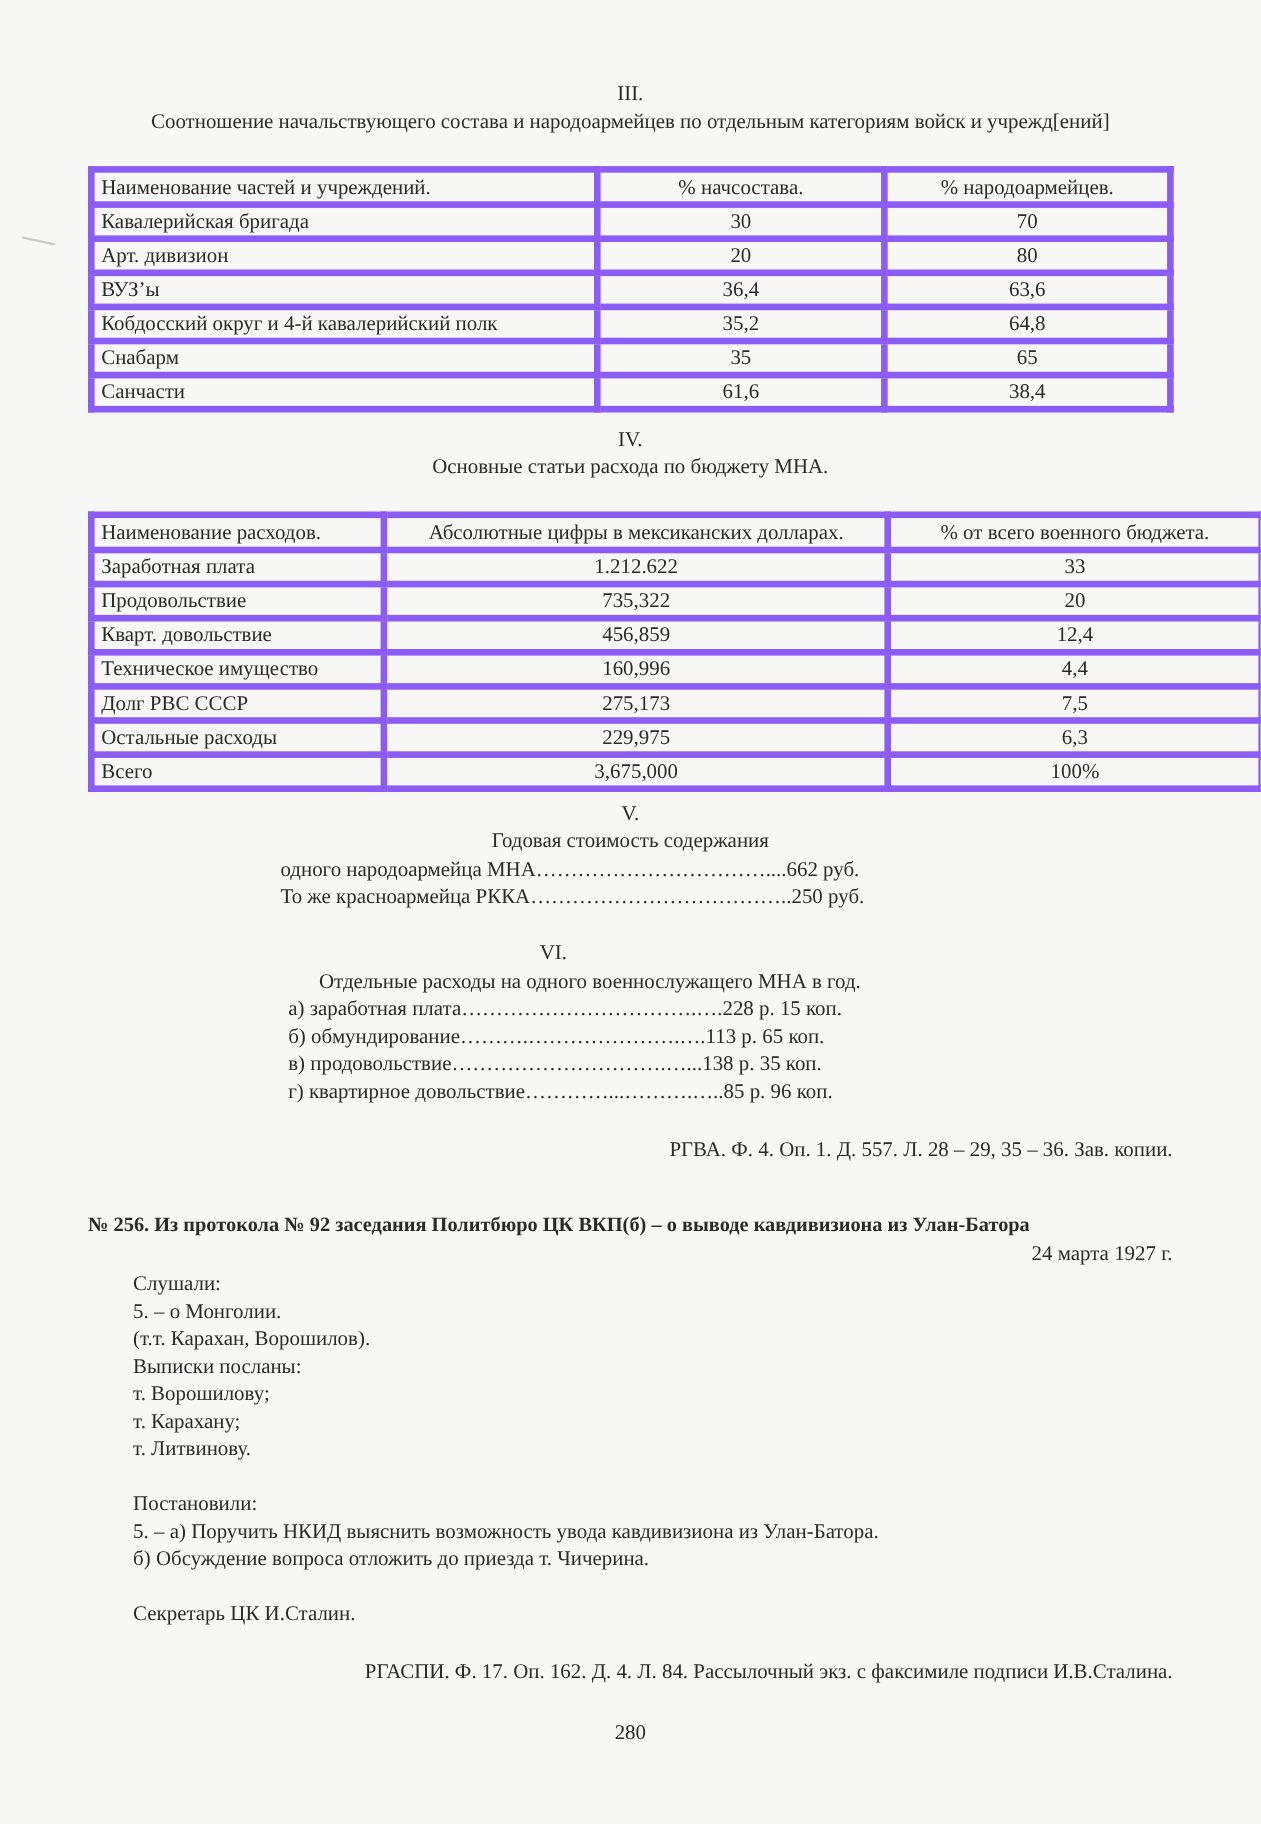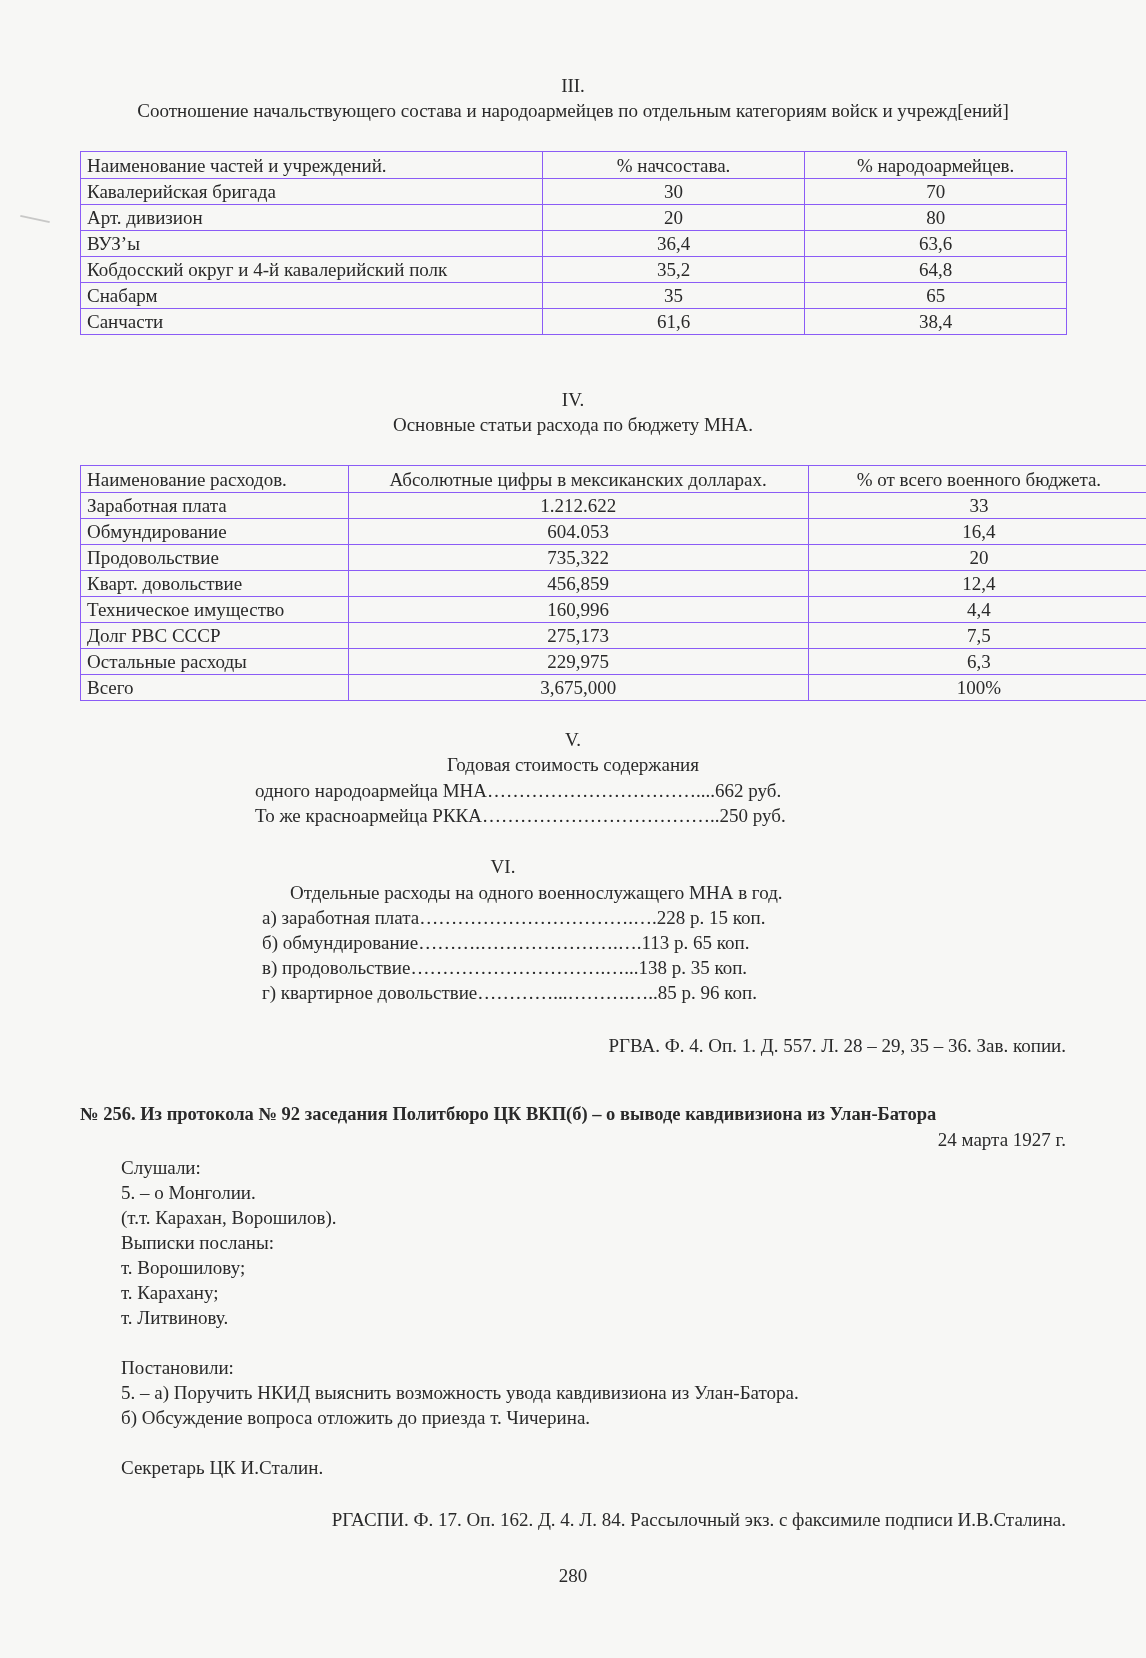--- a/index.html
+++ b/index.html
@@ -15,21 +15,21 @@
   .center { text-align: center; }
   .sec-num { font-size: 19px; line-height: 24px; }
   .sec-title { font-size: 19px; line-height: 24px; }
   table.doc {
     position: absolute;
     border-collapse: collapse;
     font-size: 19px;
     color: #2a2a2a;
   }
   table.doc td {
-    border: 1px solid #8b5cf6;
+    border: 6px solid #8b5cf6;
     padding: 0 6px;
     height: 25px;
     line-height: 24px;
     white-space: nowrap;
   }
   table.doc td.c { text-align: center; }
   table.doc tr.head td { padding-top: 1px; }
   .line { font-size: 19px; line-height: 25px; white-space: nowrap; }
   .bold { font-weight: bold; }
   .faint-mark { position:absolute; left: 20px; top: 218px; width: 30px; height: 2px; background: #9a9a9a; transform: rotate(12deg); opacity: .5; }
@@ -101,25 +101,20 @@
     <td>Наименование расходов.</td>
     <td class="c">Абсолютные цифры в мексиканских долларах.</td>
     <td class="c">% от всего военного бюджета.</td>
   </tr>
   <tr>
         <td>Заработная плата</td>
         <td class="c">1.212.622</td>
         <td class="c">33</td>
       </tr>
   <tr>
-        <td>Обмундирование</td>
-        <td class="c">604.053</td>
-        <td class="c">16,4</td>
-      </tr>
-  <tr>
         <td>Продовольствие</td>
         <td class="c">735,322</td>
         <td class="c">20</td>
       </tr>
   <tr>
         <td>Кварт. довольствие</td>
         <td class="c">456,859</td>
         <td class="c">12,4</td>
       </tr>
   <tr>

